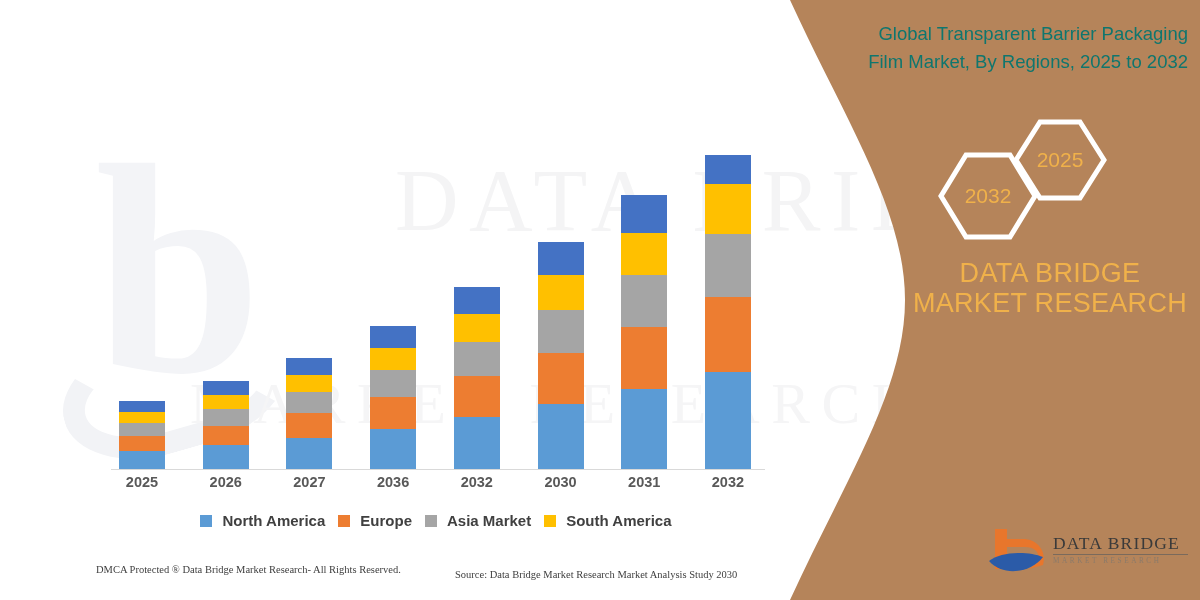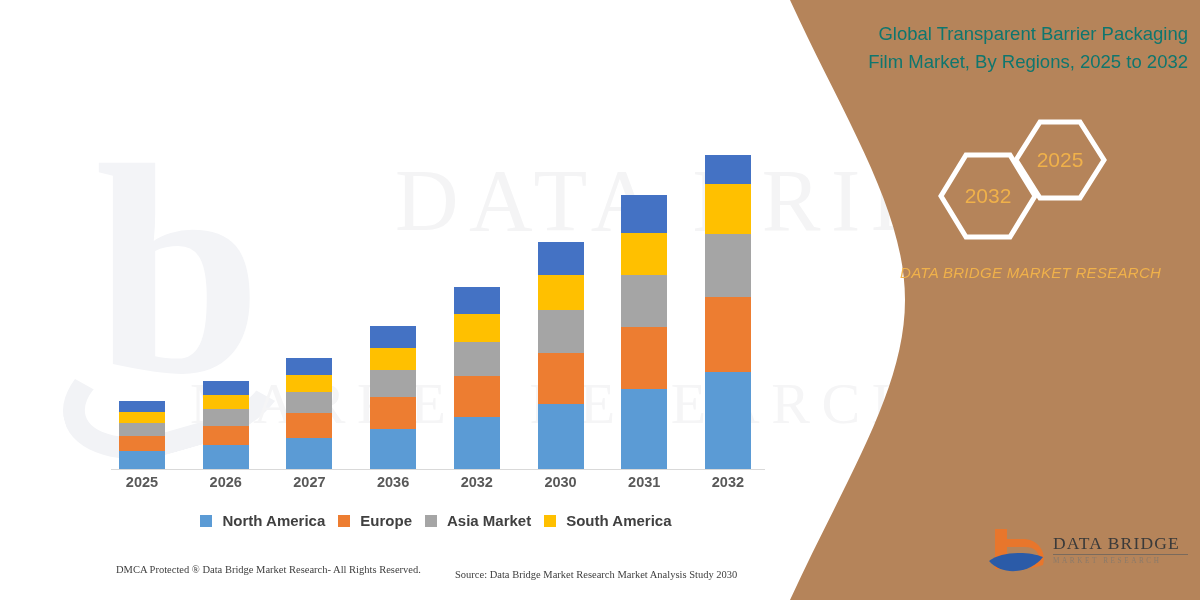--- a/index.html
+++ b/index.html
@@ -71,21 +71,21 @@
     display: flex; align-items: center; justify-content: center; gap: 13px;
     font-size: 15px; font-weight: 700; color: #404040;
   }
   .legend-item { display: flex; align-items: center; gap: 10px; white-space: nowrap; }
   .swatch { width: 12px; height: 12px; display: inline-block; }
 
   
   .footer-left {
     position: absolute; left: 96px; top: 564px;
     font-family: "Liberation Serif", serif;
-    font-size: 10.5px; color: #404040; white-space: nowrap; margin-left: 20px;
+    font-size: 10.5px; color: #404040; white-space: nowrap;
   }
   .footer-right {
     position: absolute; left: 455px; top: 569px;
     font-family: "Liberation Serif", serif;
     font-size: 10.5px; color: #404040; white-space: nowrap;
   }
 
   
   .rp-title {
     position: absolute; left: 860px; top: 20px; width: 320px;
@@ -99,22 +99,22 @@
   }
   .hex-shape {
     position: absolute; left: 0; top: 0; width: 100%; height: 100%;
   }
   .hex-label { position: relative; z-index: 2; }
   .hex-2025 { left: 1012px; top: 118px; width: 96px; height: 84px; }
   .hex-2032 { left: 936px; top: 150px; width: 104px; height: 92px; }
 
   .rp-brand {
     position: absolute; left: 900px; top: 258px; width: 300px;
-    text-align: left; color: #f0b14a;
-    font-size: 15px; line-height: 30px; font-weight: 400; letter-spacing: 0.3px; font-style: italic;
+    text-align: center; color: #f0b14a;
+    font-size: 27px; line-height: 30px; font-weight: 400; letter-spacing: 0.3px;
   }
 
   
   .logo { position: absolute; left: 985px; top: 525px; width: 200px; height: 56px; }
   .logo-mark { position: absolute; left: 0; top: 0; width: 62px; height: 56px; }
   .logo-text {
     position: absolute; left: 68px; top: 8px; width: 135px;
     font-family: "Liberation Serif", serif;
   }
   .logo-title { font-size: 17.5px; color: #3a3a3a; letter-spacing: 1.2px; line-height: 20px; }

